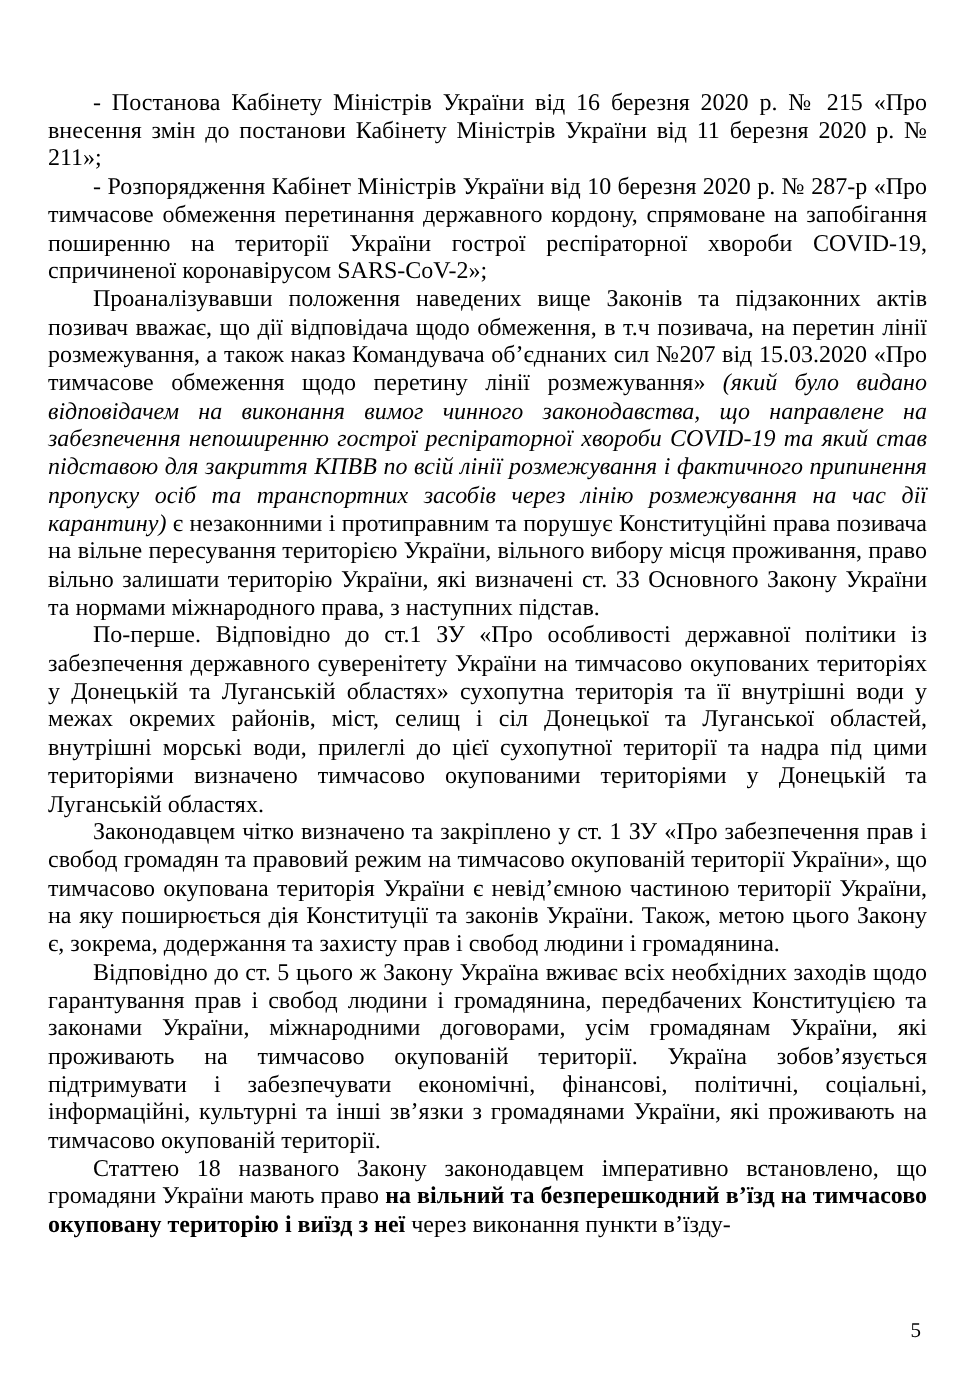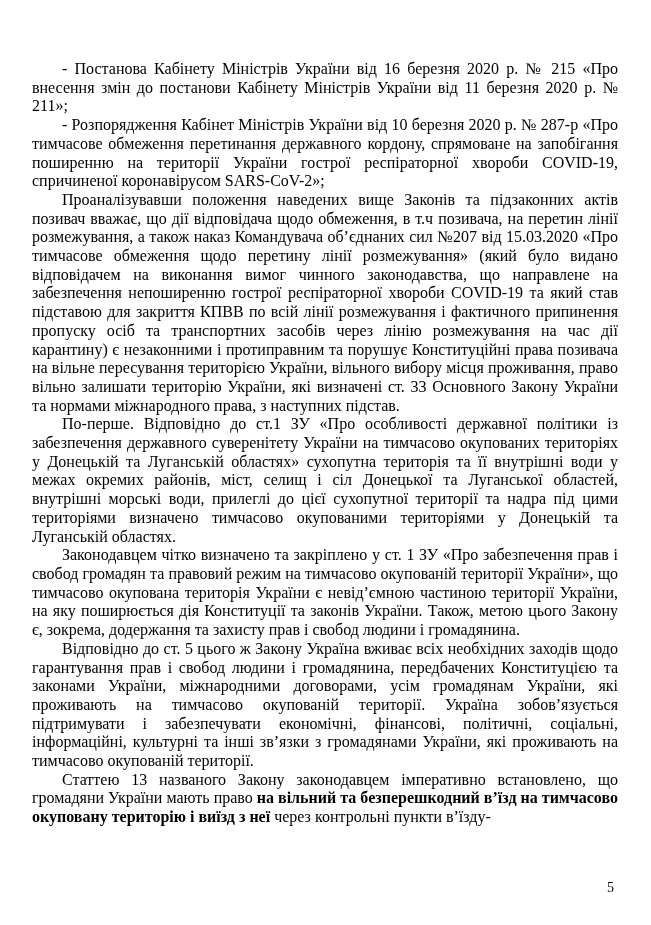--- a/index.html
+++ b/index.html
@@ -24,21 +24,21 @@
     font-size: 16px;
     line-height: 18.7px;
     text-align: justify;
   }
   .para {
     margin: 0;
     padding: 0;
     text-indent: 30px;
   }
   .run-normal { font-style: normal; font-weight: normal; }
-  .run-italic { font-weight: normal; }
+  .run-italic { font-style: italic; font-weight: normal; }
   .run-bold   { font-style: normal; font-weight: bold; }
   .page-number {
     position: absolute;
     top: 881px;
     right: 37px;
     font-size: 14px;
     line-height: 14px;
   }
 </style>
 </head>
@@ -52,18 +52,18 @@
     <p class="para"><span class="run-normal">- Розпорядження Кабінет Міністрів України від 10 березня 2020 р. № 287-р «Про тимчасове обмеження перетинання державного кордону, спрямоване на запобігання поширенню на території України гострої респіраторної хвороби COVID-19, спричиненої коронавірусом SARS-CoV-2»;</span></p>
 
     <p class="para"><span class="run-normal">Проаналізувавши положення наведених вище Законів та підзаконних актів позивач вважає, що дії відповідача щодо обмеження, в т.ч позивача, на перетин лінії розмежування, а також наказ Командувача об’єднаних сил №207 від 15.03.2020 «Про тимчасове обмеження щодо перетину лінії розмежування» </span><span class="run-italic">(який було видано відповідачем на виконання вимог чинного законодавства, що направлене на забезпечення непоширенню гострої респіраторної хвороби COVID-19 та який став підставою для закриття КПВВ по всій лінії розмежування і фактичного припинення пропуску осіб та транспортних засобів через лінію розмежування на час дії карантину)</span><span class="run-normal"> є незаконними і протиправним та порушує Конституційні права позивача на вільне пересування територією України, вільного вибору місця проживання, право вільно залишати територію України, які визначені ст. 33 Основного Закону України та нормами міжнародного права, з наступних підстав.</span></p>
 
     <p class="para"><span class="run-normal">По-перше. Відповідно до ст.1 ЗУ «Про особливості державної політики із забезпечення державного суверенітету України на тимчасово окупованих територіях у Донецькій та Луганській областях» сухопутна територія та її внутрішні води у межах окремих районів, міст, селищ і сіл Донецької та Луганської областей, внутрішні морські води, прилеглі до цієї сухопутної території та надра під цими територіями визначено тимчасово окупованими територіями у Донецькій та Луганській областях.</span></p>
 
     <p class="para"><span class="run-normal">Законодавцем чітко визначено та закріплено у ст. 1 ЗУ «Про забезпечення прав і свобод громадян та правовий режим на тимчасово окупованій території України», що тимчасово окупована територія України є невід’ємною частиною території України, на яку поширюється дія Конституції та законів України. Також, метою цього Закону є, зокрема, додержання та захисту прав і свобод людини і громадянина.</span></p>
 
     <p class="para"><span class="run-normal">Відповідно до ст. 5 цього ж Закону Україна вживає всіх необхідних заходів щодо гарантування прав і свобод людини і громадянина, передбачених Конституцією та законами України, міжнародними договорами, усім громадянам України, які проживають на тимчасово окупованій території. Україна зобов’язується підтримувати і забезпечувати економічні, фінансові, політичні, соціальні, інформаційні, культурні та інші зв’язки з громадянами України, які проживають на тимчасово окупованій території.</span></p>
 
-    <p class="para"><span class="run-normal">Статтею 13 названого Закону законодавцем імперативно встановлено, що громадяни України мають право </span><span class="run-bold">на вільний та безперешкодний в’їзд на тимчасово окуповану територію і виїзд з неї</span><span class="run-normal"> через контрольні пункти в’їзду-</span></p>
+    <p class="para"><span class="run-normal">Статтею 18 названого Закону законодавцем імперативно встановлено, що громадяни України мають право </span><span class="run-bold">на вільний та безперешкодний в’їзд на тимчасово окуповану територію і виїзд з неї</span><span class="run-normal"> через виконання пункти в’їзду-</span></p>
 
   </div>
 
   <div class="page-number">5</div>
 </div>
 
 </body></html>

